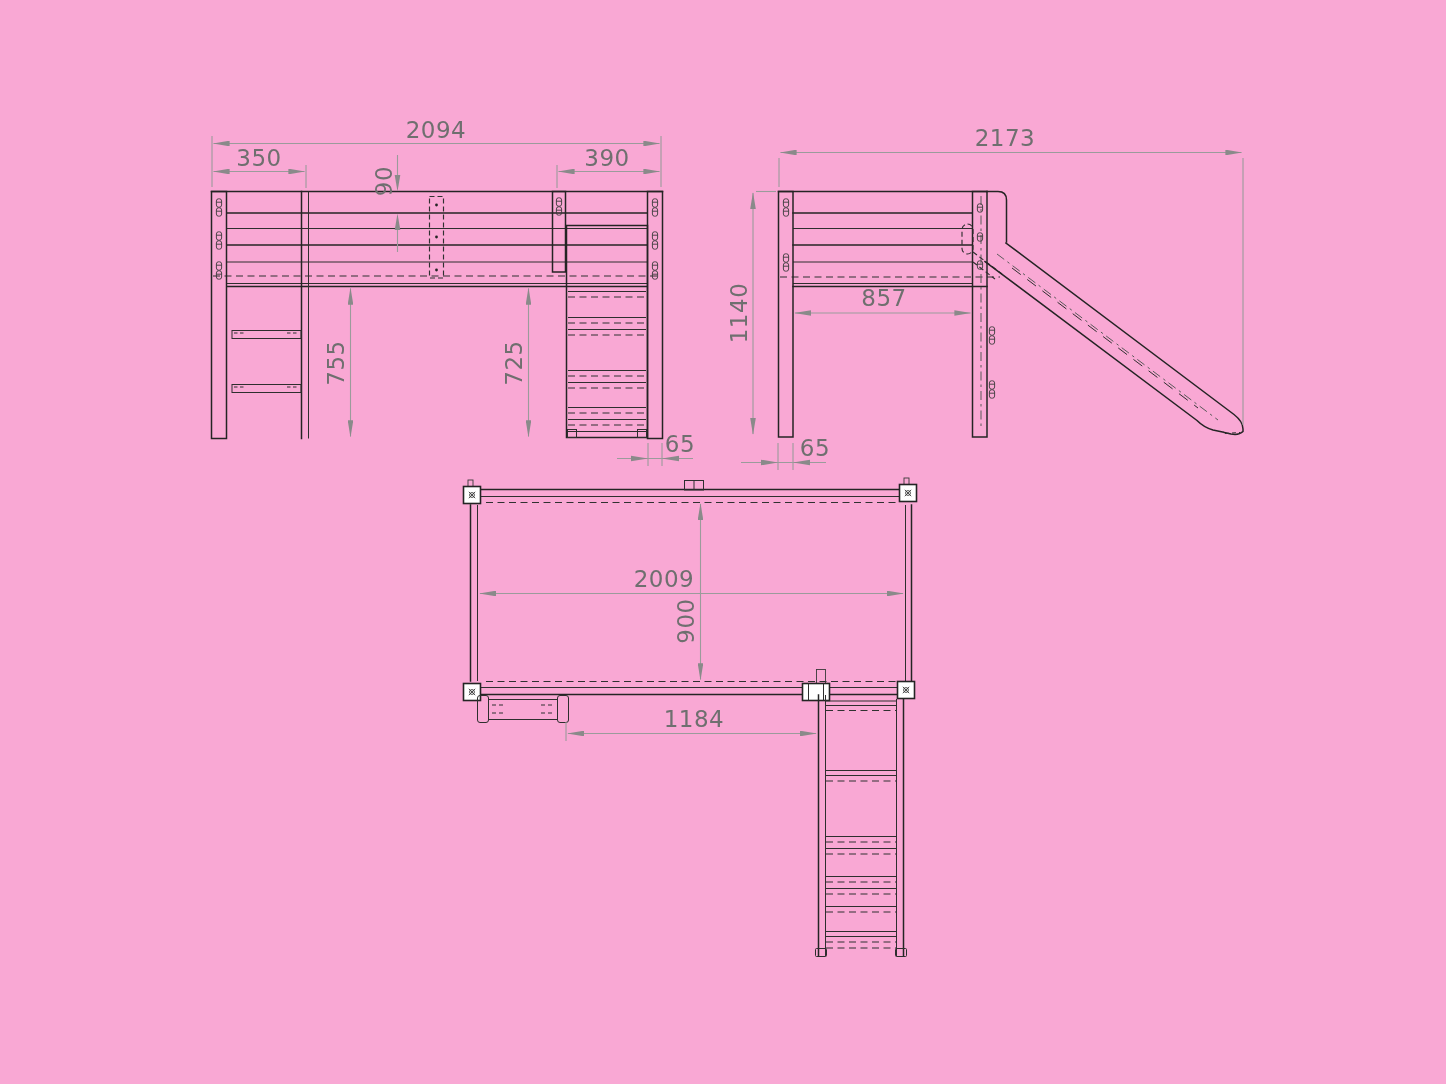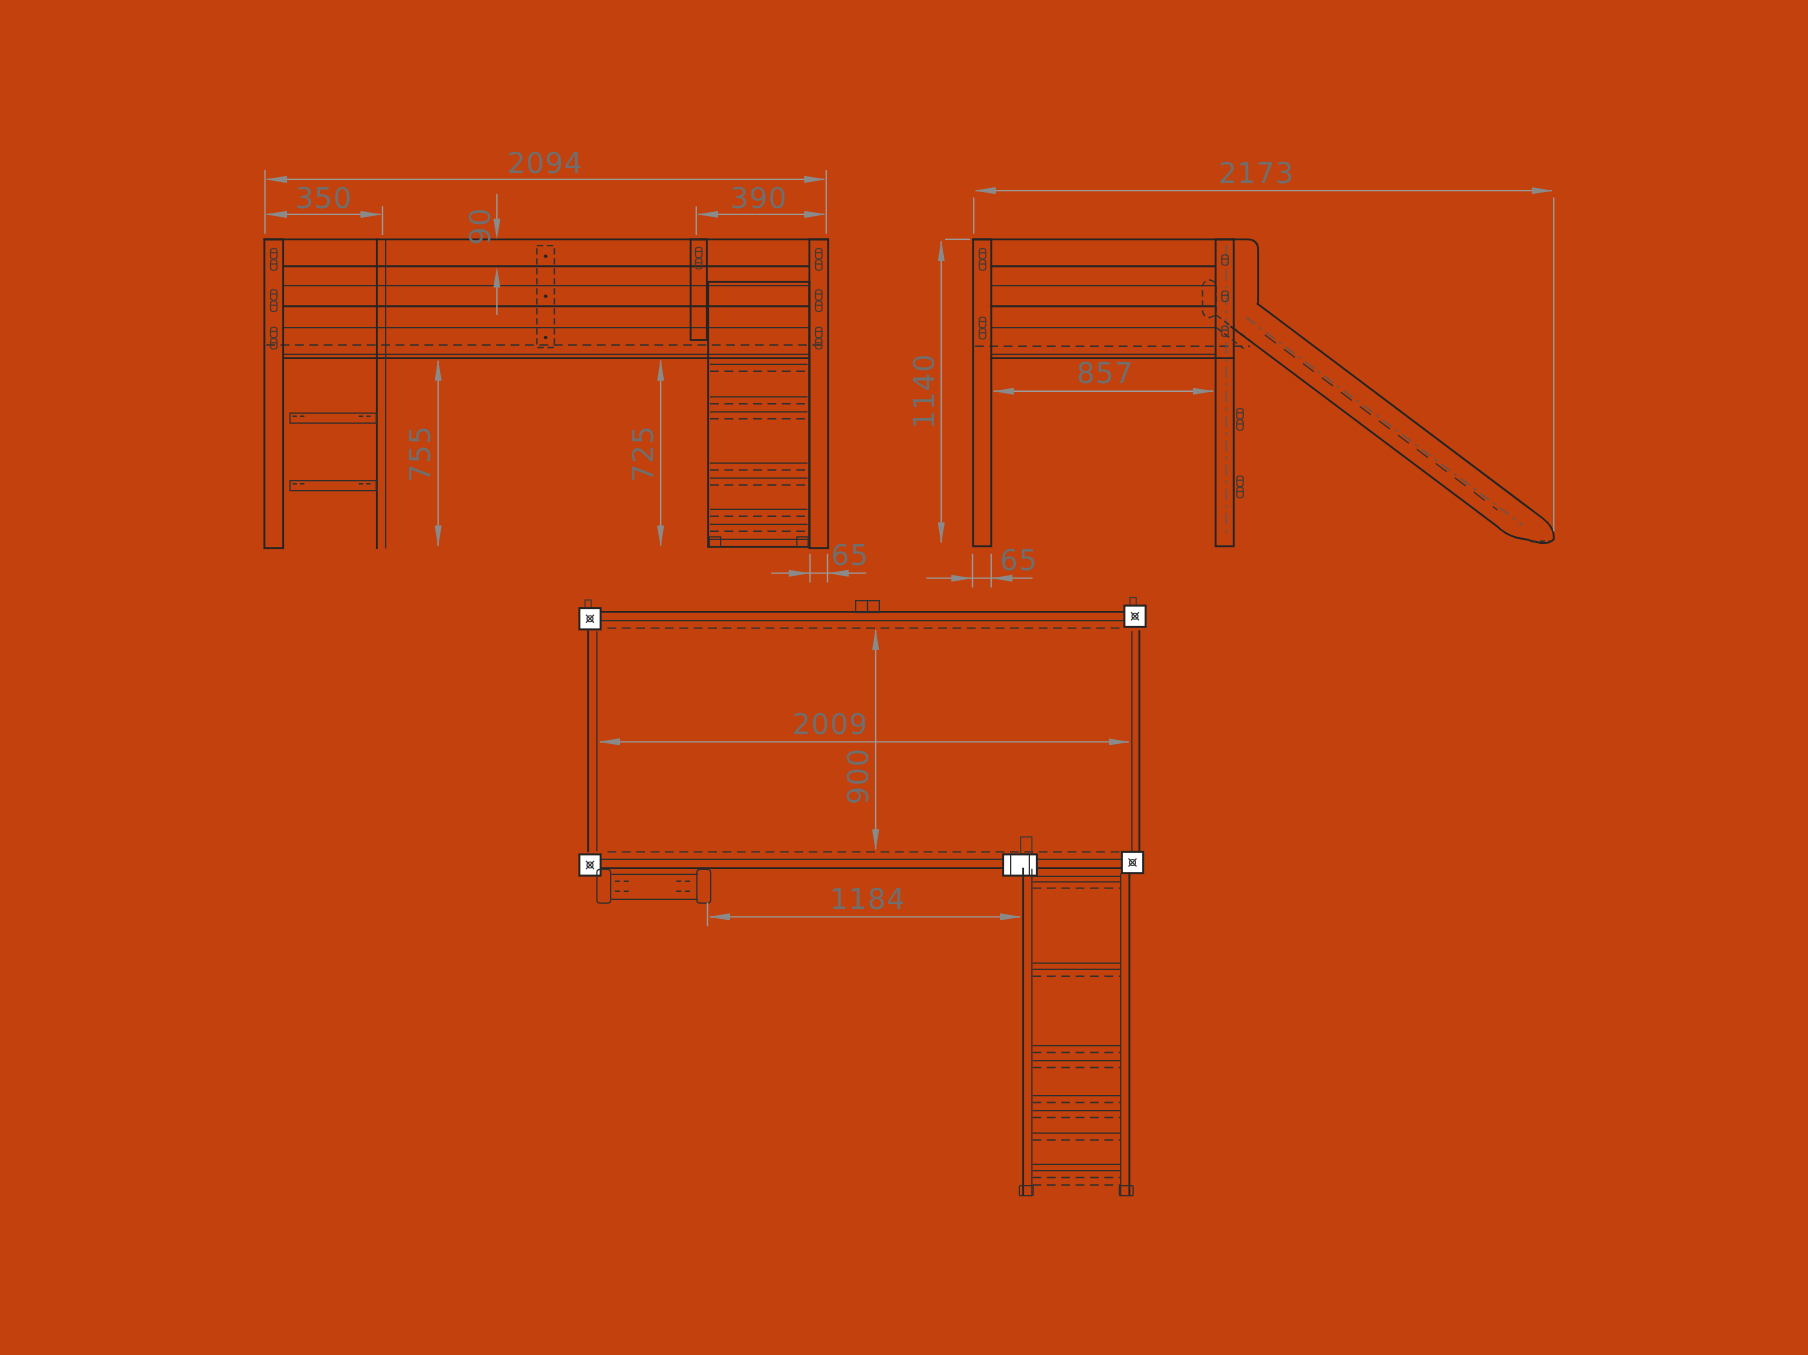--- a/index.html
+++ b/index.html
@@ -1,16 +1,16 @@
 <!DOCTYPE html>
 <html><head>
 <meta charset="utf-8">
 <style>
   html,body { margin:0; padding:0; background:#ffffff; }
-  .stage { width:1446px; height:1084px; background:#c2410c; position:relative; overflow:hidden; }
+  .stage { width:1446px; height:1084px; background:#f9a8d4; position:relative; overflow:hidden; }
   svg { display:block; }
   
   .s  { stroke:#242424; fill:none; stroke-width:1.5; stroke-linecap:square; }
   .sw { stroke:#242424; fill:#ffffff; stroke-width:1.6; }
   .st { stroke:#2e2e2e; fill:none; stroke-width:1; }
   .hd { stroke:#303030; fill:none; stroke-width:1.15; stroke-dasharray:7 4.5; }
   .cl { stroke:#5a5a5a; fill:none; stroke-width:1; stroke-dasharray:9 4 2.5 4; }
   .scrg { stroke:#3a3a3a; stroke-width:0.9; fill:none; }
   
   .dm { stroke:#9b9b9b; fill:none; stroke-width:1.1; }

